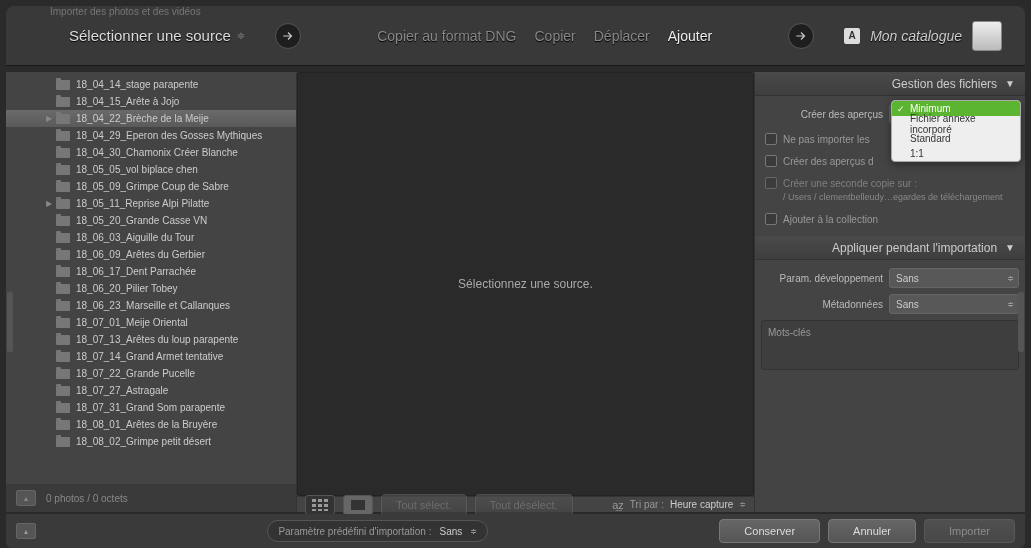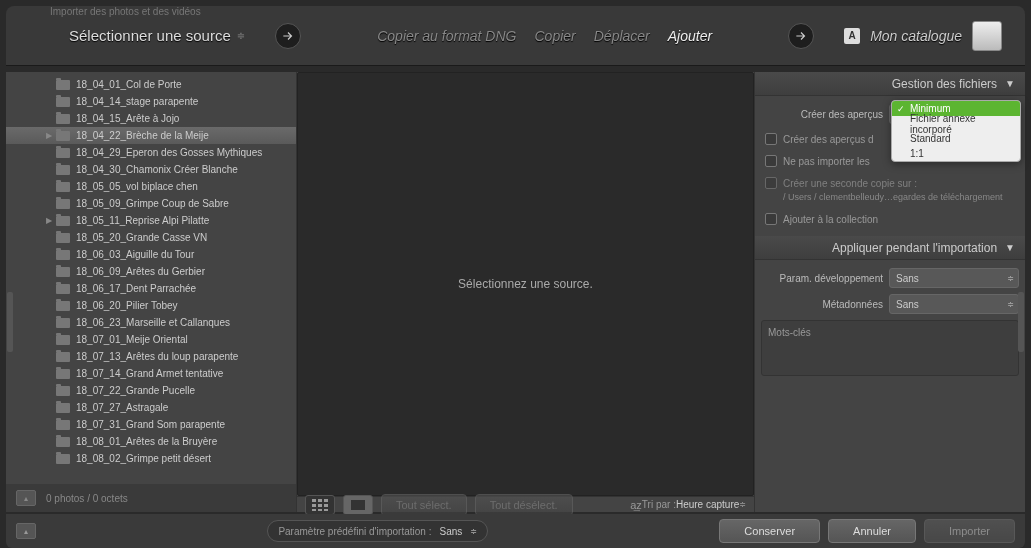--- a/index.html
+++ b/index.html
@@ -5,21 +5,21 @@
 *{margin:0;padding:0;box-sizing:border-box;font-family:"Helvetica Neue",Arial,sans-serif;-webkit-font-smoothing:antialiased}
 html,body{width:1031px;height:548px;background:#2a2a2a;color:#999;font-size:11px;overflow:hidden}
 .wrap{position:relative;width:100%;height:100%}
 .titlebar{position:absolute;top:0;left:50px;color:#777;font-size:10px}
 .topbar{display:flex;align-items:center;height:60px;padding:0 23px;background:#393939;border-bottom:1px solid #1a1a1a;border-radius:8px 8px 0 0;margin:6px}
 .src-label{color:#ddd;font-size:15px;margin-left:40px;text-shadow:0 1px 1px #000}
 .src-sort{color:#888;margin-left:6px;font-size:10px}
 .arrow-btn{width:26px;height:26px;border-radius:50%;background:#1e1e1e;display:flex;align-items:center;justify-content:center;margin:0 30px;border:1px solid #555;cursor:pointer}
 .arrow-btn svg{width:14px;height:14px;fill:#ccc}
 .mode-tabs{display:flex;gap:18px;flex:1;justify-content:center}
-.mode-tab{color:#888;font-size:14px;font-style:italic;cursor:pointer;text-shadow:0 1px 1px #000}
+.mode-tab{color:#888;font-size:14px;cursor:pointer;text-shadow:0 1px 1px #000}
 .mode-tab.active{color:#eee}
 .mode-sub{color:#888;font-size:10px;position:absolute;top:46px;left:0;right:0;text-align:center;font-style:italic}
 .cat{display:flex;align-items:center;gap:10px}
 .cat-badge{background:#ddd;color:#333;width:16px;height:16px;display:flex;align-items:center;justify-content:center;font-size:10px;font-weight:bold;border-radius:2px}
 .cat-label{color:#ccc;font-size:14px;font-style:italic;text-shadow:0 1px 1px #000}
 .disk-icon{width:30px;height:30px;background:linear-gradient(#eee,#bbb);border-radius:3px;border:1px solid #888}
 .body{position:absolute;top:66px;left:6px;right:6px;bottom:42px;display:flex;background:#444;border-radius:0 0 8px 8px}
 .left-panel{width:290px;background:#444;overflow:hidden;display:flex;flex-direction:column}
 .folder-list{flex:1;overflow-y:auto;padding-top:4px}
 .folder-row{display:flex;align-items:center;height:17px;padding-left:40px;color:#ccc;font-size:10px;cursor:pointer;white-space:nowrap}
@@ -30,34 +30,34 @@
 .fldr-icon::before{content:"";position:absolute;top:-2px;left:0;width:5px;height:2px;background:#777;border-radius:1px 1px 0 0}
 .left-footer{height:28px;display:flex;align-items:center;padding:0 10px;background:#3a3a3a;color:#888;font-size:10px;gap:10px}
 .collapse-btn{width:20px;height:16px;background:#555;border:1px solid #666;border-radius:2px;display:flex;align-items:center;justify-content:center;cursor:pointer;font-size:8px}
 .center{flex:1;display:flex;flex-direction:column;background:#444;border-left:1px solid #333;border-right:1px solid #333}
 .grid-area{flex:1;background:#2a2a2a;margin:0;border:1px solid #222;border-radius:2px;display:flex;align-items:center;justify-content:center;color:#aaa;font-size:12px}
 .center-toolbar{height:16px;display:flex;align-items:center;padding:0 8px;gap:8px;background:#444;border-top:1px solid #333}
 .grid-btn{width:30px;height:20px;background:#333;border:1px solid #555;border-radius:3px;display:flex;align-items:center;justify-content:center;cursor:pointer}
 .grid-btn.active{background:#666}
 .pill-btn{height:22px;padding:0 14px;background:linear-gradient(#555,#444);border:1px solid #666;border-radius:4px;color:#888;font-size:11px;display:flex;align-items:center;cursor:pointer}
 .pill-btn.disabled{opacity:.6}
-.sort-ctrl{display:flex;align-items:center;color:#999;font-size:10px;margin-left:auto}
+.sort-ctrl{display:flex;align-items:center;gap:6px;color:#999;font-size:10px;margin-left:auto}
 .sort-ctrl .az{font-size:11px}
 .right-panel{width:270px;background:#444;display:flex;flex-direction:column;overflow:visible}
 .panel-header{height:24px;background:linear-gradient(#4a4a4a,#3e3e3e);display:flex;align-items:center;justify-content:flex-end;padding:0 10px;color:#ccc;font-size:12px;border-bottom:1px solid #333;cursor:pointer}
 .panel-header .chev{margin-left:8px;font-size:10px}
 .panel-body{padding:6px;position:relative}
 .row{display:flex;align-items:center;height:24px;margin-bottom:2px}
 .row-label{flex:1;text-align:right;color:#bbb;font-size:10px;padding-right:6px}
 .row-field{width:130px;height:20px;background:#585858;border:1px solid #666;border-radius:3px;display:flex;align-items:center;padding:0 6px;color:#ccc;font-size:10px;position:relative}
 .row-field .dd{position:absolute;right:4px;color:#aaa;font-size:8px}
 .chk-row{display:flex;align-items:center;height:22px;color:#999;font-size:10px;padding-left:4px;gap:6px}
 .chk{width:12px;height:12px;border:1px solid #777;background:#3a3a3a;border-radius:2px}
 .subpath{font-size:9px;color:#888;padding-left:22px;margin-top:-2px}
-.keywords-box{height:56px;background:#3e3e3e;border:1px solid #333;border-radius:3px;margin-top:4px;padding:6px;color:#999;font-size:10px}
+.keywords-box{height:50px;background:#3e3e3e;border:1px solid #333;border-radius:3px;margin-top:4px;padding:6px;color:#999;font-size:10px}
 .dropdown-menu{position:absolute;top:4px;right:4px;width:130px;background:#eee;border:1px solid #aaa;border-radius:4px;box-shadow:0 2px 8px rgba(0,0,0,.4);z-index:10;overflow:hidden}
 .dropdown-menu .item{height:15px;display:flex;align-items:center;padding:0 8px 0 18px;color:#333;font-size:10px;cursor:pointer;position:relative}
 .dropdown-menu .item.sel{background:#5cb531;color:#fff}
 .dropdown-menu .item.sel::before{content:"✓";position:absolute;left:5px;font-size:9px}
 .bottombar{position:absolute;left:6px;right:6px;bottom:6px;height:34px;background:#3a3a3a;display:flex;align-items:center;padding:0 10px;gap:8px;border-radius:0 0 6px 6px}
 .preset-ctrl{display:flex;align-items:center;gap:8px;margin:15px auto;background:#333;height:22px;padding:0 10px;border-radius:11px;border:1px solid #555}
 .preset-ctrl .lbl{color:#999;font-size:10px}
 .preset-ctrl .val{color:#ccc;font-size:10px}
 .main-btn{height:24px;padding:0 24px;background:linear-gradient(#666,#555);border:1px solid #777;border-radius:4px;color:#ddd;font-size:11px;cursor:pointer;display:flex;align-items:center}
 .main-btn.disabled{opacity:.5}
@@ -103,25 +103,20 @@
   </div>
 
   <div class="body">
     <div class="edge-handle l"></div>
 
     <div class="left-panel">
       <div class="folder-list" id="folder-list">
           <div class="folder-row">
             <span class="tri"></span>
             <span class="fldr-icon"></span>
-            <span>18_04_01_Col de Porte</span>
-          </div>
-          <div class="folder-row">
-            <span class="tri"></span>
-            <span class="fldr-icon"></span>
             <span>18_04_14_stage parapente</span>
           </div>
           <div class="folder-row">
             <span class="tri"></span>
             <span class="fldr-icon"></span>
             <span>18_04_15_Arête à Jojo</span>
           </div>
           <div class="folder-row sel">
             <span class="tri has"></span>
             <span class="fldr-icon"></span>
@@ -279,25 +274,25 @@
 
         <div class="dropdown-menu">
           <div class="item sel">Minimum</div>
           <div class="item">Fichier annexe incorporé</div>
           <div class="item">Standard</div>
           <div class="item">1:1</div>
         </div>
 
         <div class="chk-row">
           <div class="chk"></div>
-          <span>Créer des aperçus d</span>
+          <span>Ne pas importer les</span>
         </div>
         <div class="chk-row">
           <div class="chk"></div>
-          <span>Ne pas importer les</span>
+          <span>Créer des aperçus d</span>
         </div>
         <div class="chk-row" style="opacity:.7">
           <div class="chk"></div>
           <span>Créer une seconde copie sur :</span>
         </div>
         <div class="subpath">/ Users / clementbelleudy…egardes de téléchargement</div>
         <div class="chk-row" style="margin-top:6px">
           <div class="chk"></div>
           <span>Ajouter à la collection</span>
         </div>

